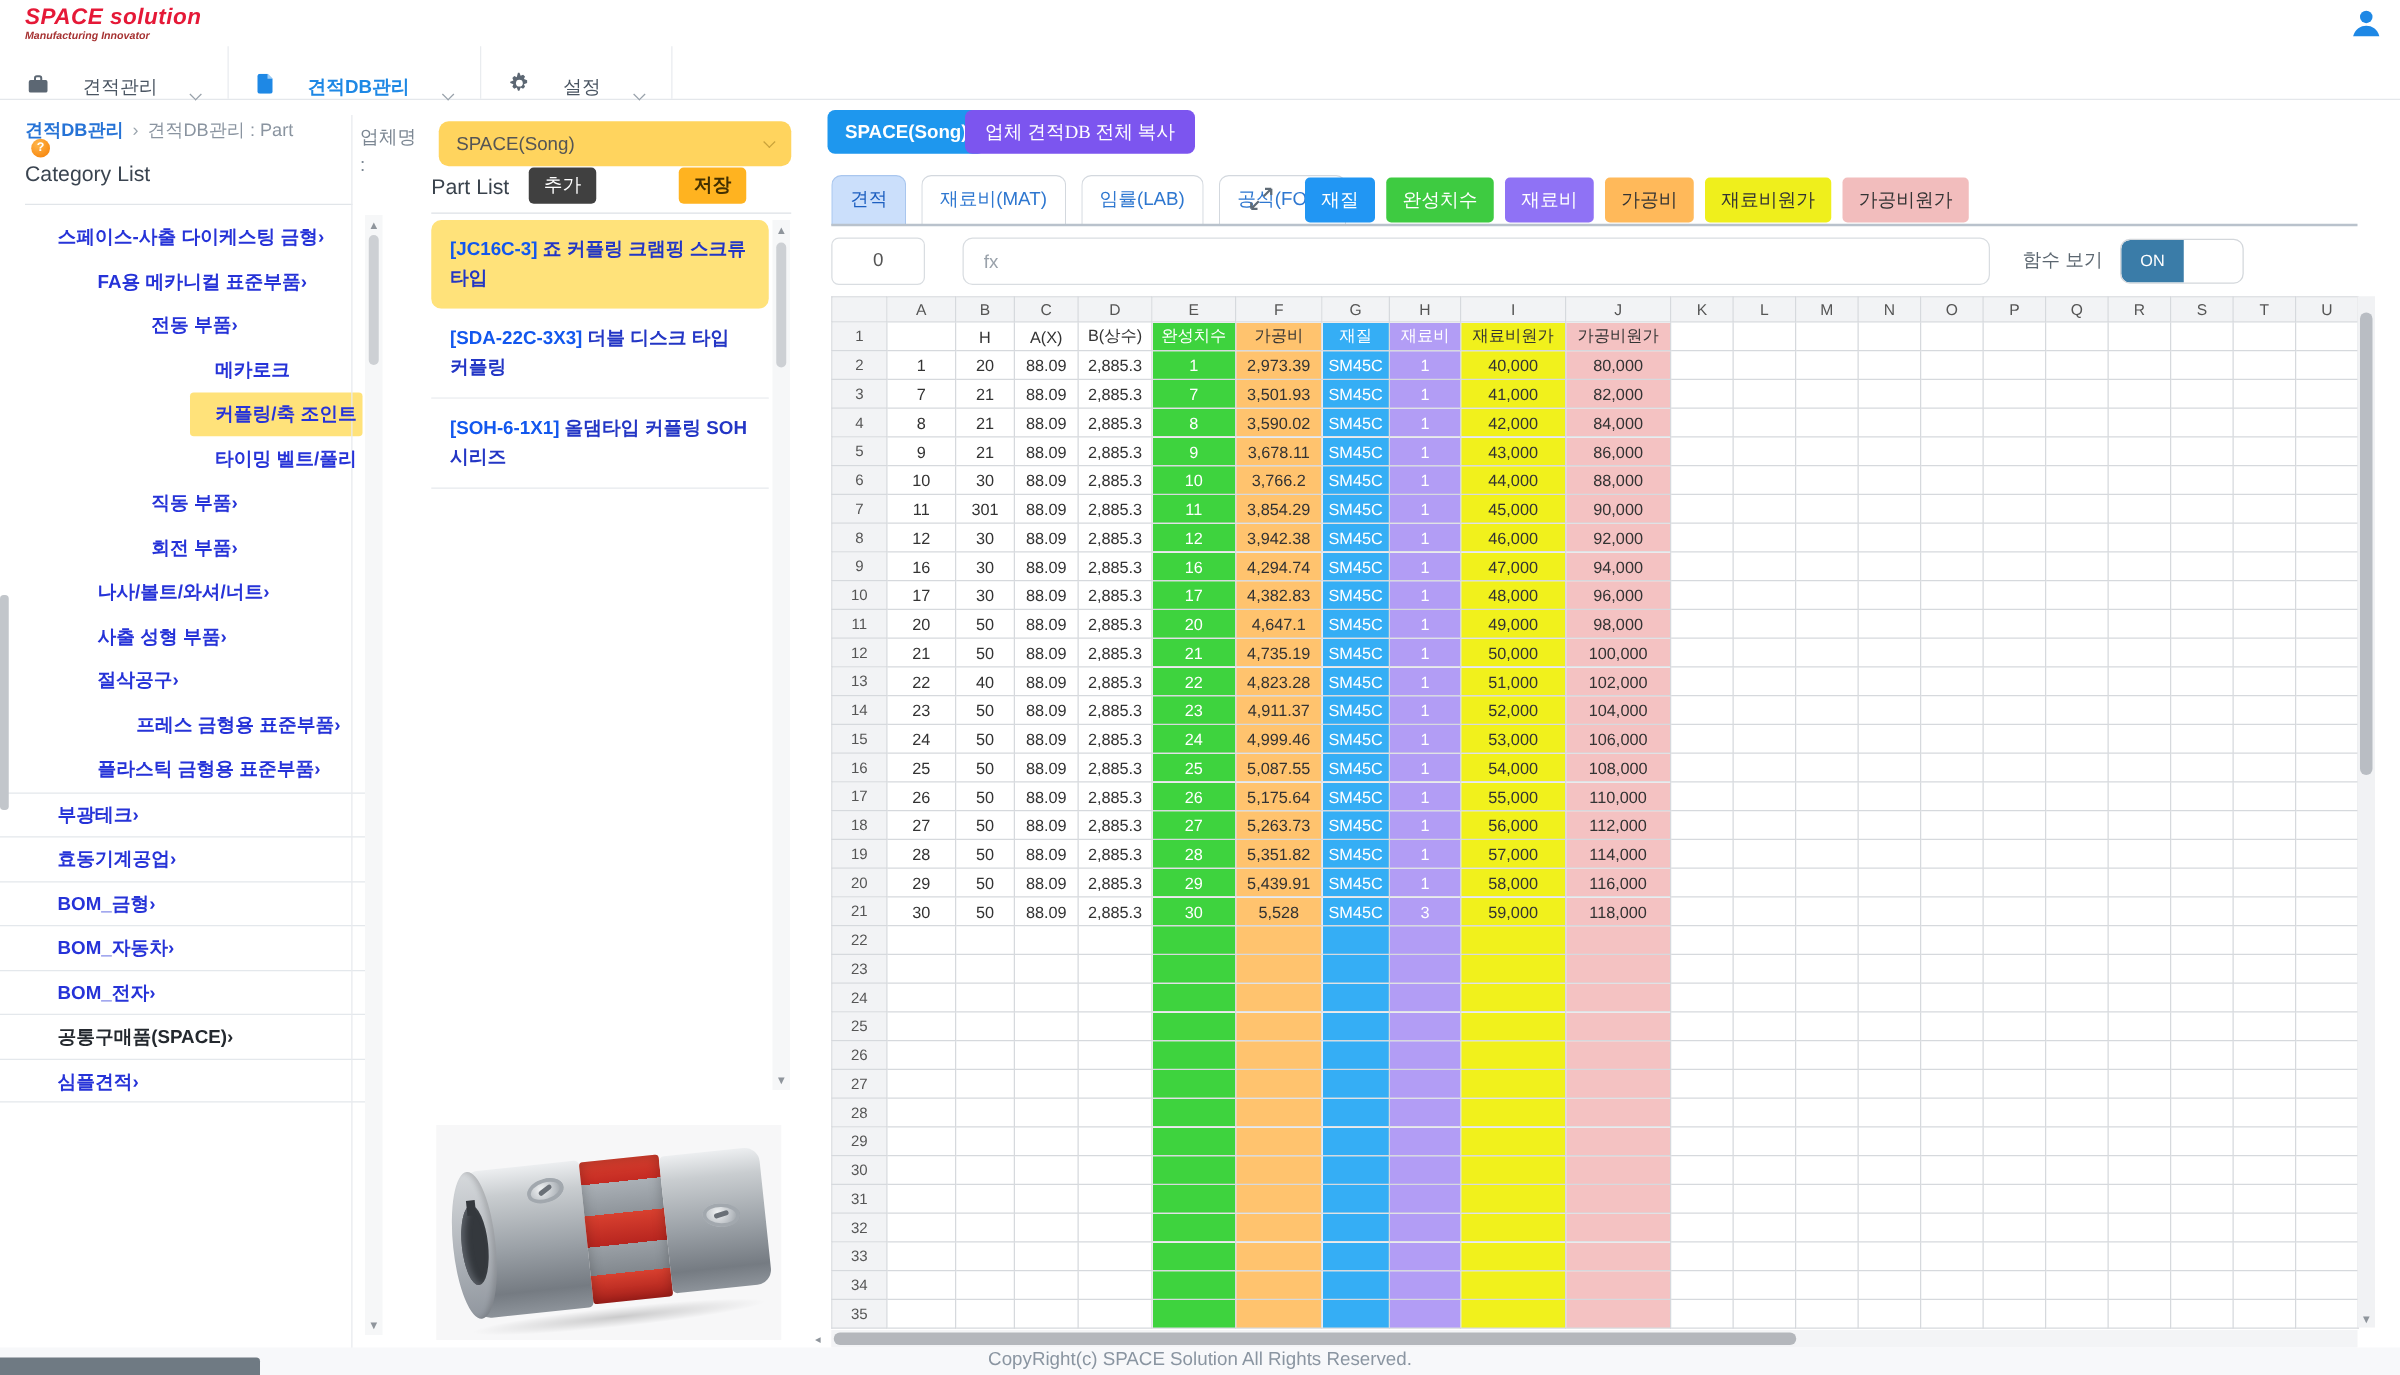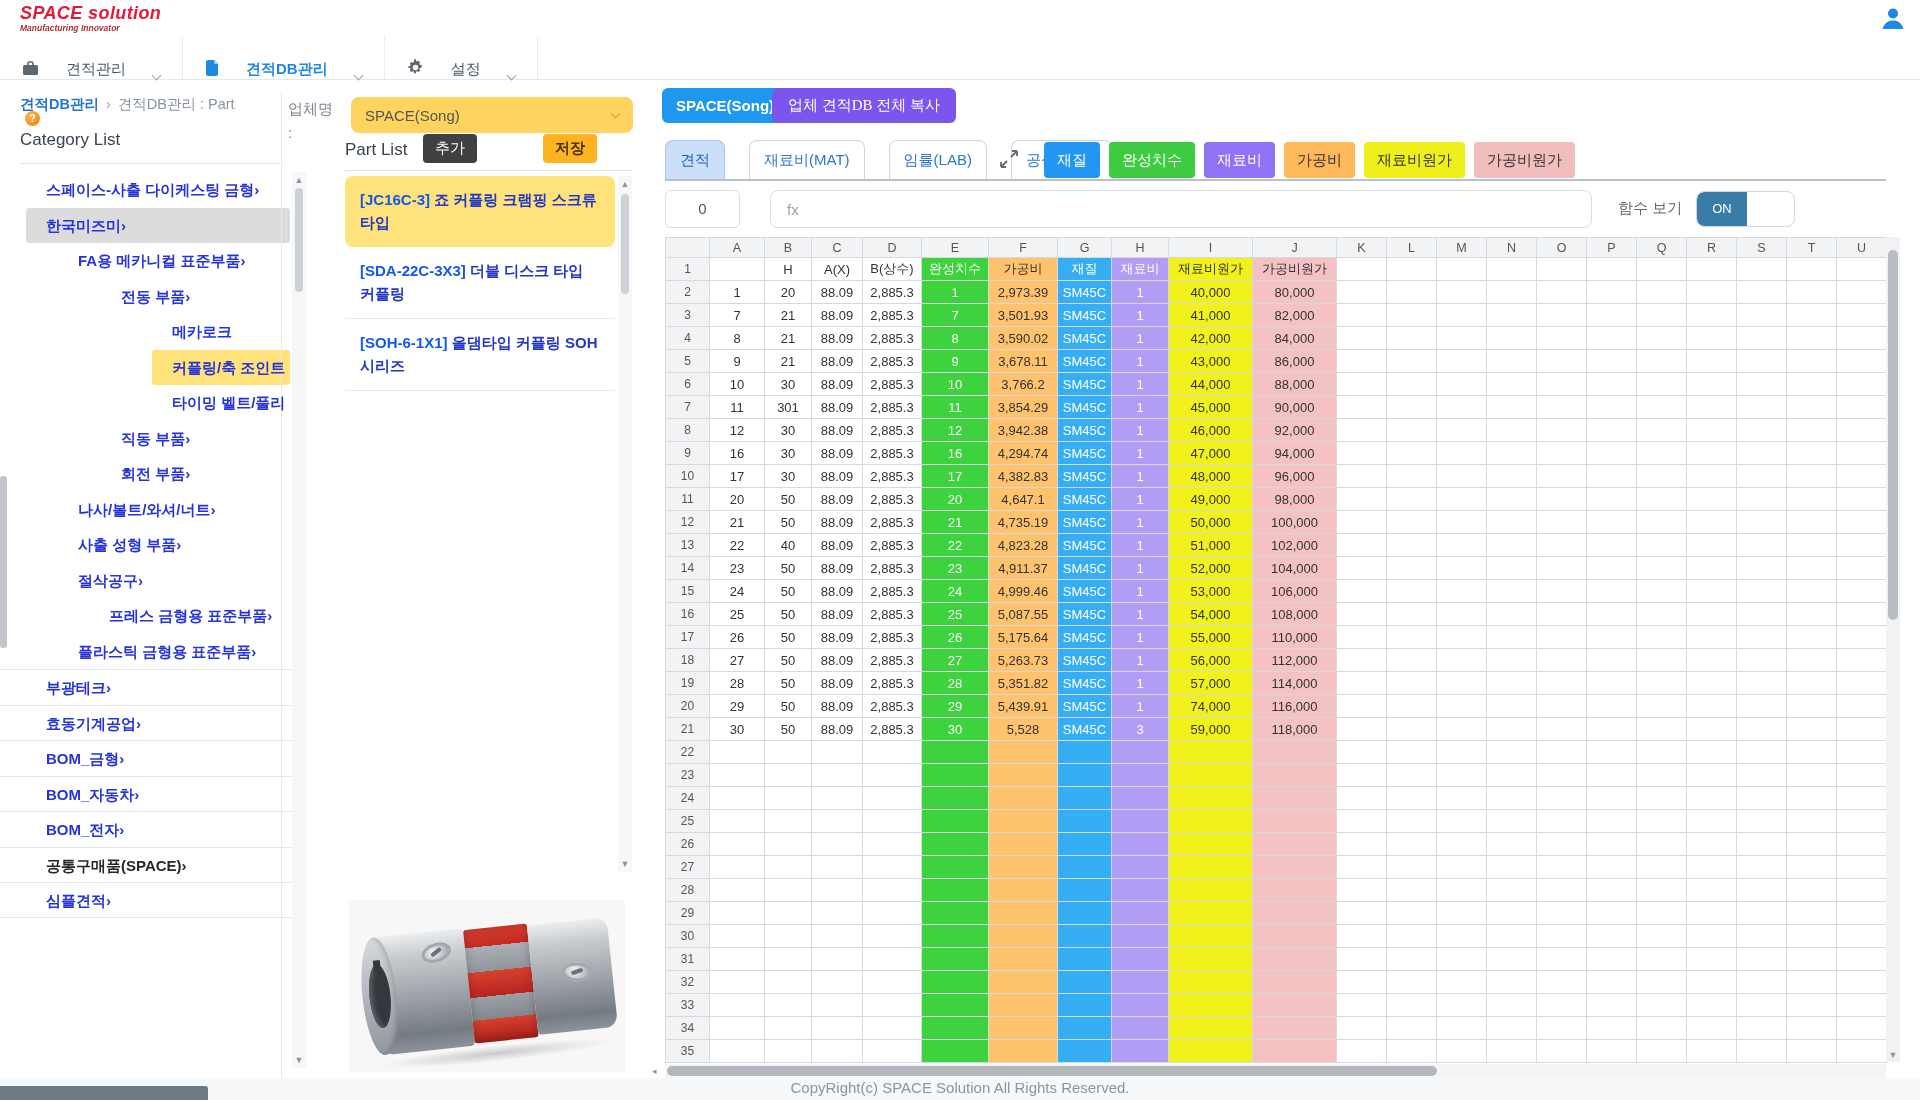--- a/index.html
+++ b/index.html
@@ -72,21 +72,21 @@
 .spider{position:absolute;left:108px;top:2px;width:64px;height:114px;border-radius:3px;background:linear-gradient(180deg,#d8402f 0%,#c42a22 16%,#aab0b6 16%,#8f959b 38%,#d8402f 38%,#b7251f 60%,#9aa0a6 60%,#82888e 80%,#d8402f 80%,#a81f1a 100%);box-shadow:inset 0 0 10px rgba(0,0,0,.25)}
 .screw{position:absolute;width:30px;height:19px;border-radius:50%;background:radial-gradient(circle at 40% 40%,#f0f2f3,#b9bec3 55%,#83898f);box-shadow:inset 0 0 0 3px #a2a8ae}
 .screw::after{content:'';position:absolute;left:9px;top:7px;width:12px;height:4px;border-radius:2px;background:#6a7077;transform:rotate(-20deg)}
 .screw.s1{left:48px;top:12px;transform:rotate(-12deg)}
 .screw.s2{left:30px;top:42px;transform:rotate(8deg)}
 
 
 #btn-company{position:absolute;left:662px;top:88px;height:35px;padding:0 14px;background:#1e97ee;color:#fff;border:none;border-radius:6px;font-size:15px;font-weight:bold;font-family:inherit}
 #btn-copy{position:absolute;left:772px;top:88px;height:35px;padding:0 16px;background:#7c55ef;color:#fff;border:none;border-radius:6px;font-size:15px;font-family:Liberation Serif, serif}
 #tabs-underline{position:absolute;left:665px;top:179px;width:1221px;height:2px;background:#b9c2cc}
-#tabs{position:absolute;left:665px;top:140px;height:40px;display:flex;gap:24px;align-items:flex-end}
+#tabs{position:absolute;left:665px;top:140px;height:40px;display:flex;gap:12px;align-items:flex-end}
 .tab{height:40px;line-height:38px;padding:0 14px;border:1px solid #d3d8de;border-bottom:none;border-radius:8px 8px 0 0;background:#fff;color:#2e77d0;font-size:15px}
 .tab.active{background:#cbdffb;border-color:#a9c6ee;color:#1d5fc0}
 #expand-icon{position:absolute;left:998px;top:148px;width:22px;height:22px}
 #legend{position:absolute;left:1044px;top:142px;height:36px;display:flex;gap:9px}
 .legend-btn{height:36px;padding:0 13px;border:none;border-radius:4px;font-size:15px;font-family:inherit}
 
 
 #cellref{position:absolute;left:665px;top:190px;width:75px;height:38px;border:1px solid #d9dde1;border-radius:6px;background:#fff;text-align:center;line-height:36px;font-size:15px;color:#555}
 #fxbar{position:absolute;left:770px;top:190px;width:822px;height:38px;border:1px solid #d9dde1;border-radius:8px;background:#fff;display:flex;align-items:center;padding:0 16px;font-size:15px;color:#9aa2ab}
 #fn-label{position:absolute;left:1618px;top:199px;font-size:15px;color:#5b6670}
@@ -161,21 +161,20 @@
   </div>
 
 <div id="breadcrumb" data-interactable="false">
   <span class="p" data-interactable="true">견적DB관리</span><span class="sep" data-interactable="false">›</span><span class="c" data-interactable="false">견적DB관리 : Part</span>
 </div>
 <div id="help-icon" data-interactable="true">?</div>
 <div id="cat-title" data-interactable="false">Category List</div>
 <div id="cat-hr" data-interactable="false"></div>
 <div id="cat-list" data-interactable="false">
     <div class="cat-item" data-interactable="true" style="padding-left: 46px;"><span class="lbl" data-interactable="false">스페이스-사출 다이케스팅 금형›</span></div>
-    <div class="cat-item" data-interactable="true" style="padding-left: 46px;"><div class="hl gray" data-interactable="false" style="left: 26px; width: 264px;"></div><span class="lbl" data-interactable="false">한국미즈미›</span></div>
     <div class="cat-item" data-interactable="true" style="padding-left: 78px;"><span class="lbl" data-interactable="false">FA용 메카니컬 표준부품›</span></div>
     <div class="cat-item" data-interactable="true" style="padding-left: 121px;"><span class="lbl" data-interactable="false">전동 부품›</span></div>
     <div class="cat-item" data-interactable="true" style="padding-left: 172px;"><span class="lbl" data-interactable="false">메카로크</span></div>
     <div class="cat-item" data-interactable="true" style="padding-left: 172px;"><div class="hl yellow" data-interactable="false" style="left: 152px; width: 138px;"></div><span class="lbl" data-interactable="false">커플링/축 조인트</span></div>
     <div class="cat-item" data-interactable="true" style="padding-left: 172px;"><span class="lbl" data-interactable="false">타이밍 벨트/풀리</span></div>
     <div class="cat-item" data-interactable="true" style="padding-left: 121px;"><span class="lbl" data-interactable="false">직동 부품›</span></div>
     <div class="cat-item" data-interactable="true" style="padding-left: 121px;"><span class="lbl" data-interactable="false">회전 부품›</span></div>
     <div class="cat-item" data-interactable="true" style="padding-left: 78px;"><span class="lbl" data-interactable="false">나사/볼트/와셔/너트›</span></div>
     <div class="cat-item" data-interactable="true" style="padding-left: 78px;"><span class="lbl" data-interactable="false">사출 성형 부품›</span></div>
     <div class="cat-item" data-interactable="true" style="padding-left: 78px;"><span class="lbl" data-interactable="false">절삭공구›</span></div>
@@ -781,21 +780,21 @@
         <tr>
           <th data-interactable="true">20</th>
           <td data-interactable="true">29</td>
           <td data-interactable="true">50</td>
           <td data-interactable="true">88.09</td>
           <td data-interactable="true">2,885.3</td>
           <td class="c-green" data-interactable="true">29</td>
           <td class="c-orange" data-interactable="true">5,439.91</td>
           <td class="c-blue" data-interactable="true">SM45C</td>
           <td class="c-purple" data-interactable="true">1</td>
-          <td class="c-yellow" data-interactable="true">74,000</td>
+          <td class="c-yellow" data-interactable="true">58,000</td>
           <td class="c-pink" data-interactable="true">116,000</td>
           <td data-interactable="true"></td>
           <td data-interactable="true"></td>
           <td data-interactable="true"></td>
           <td data-interactable="true"></td>
           <td data-interactable="true"></td>
           <td data-interactable="true"></td>
           <td data-interactable="true"></td>
           <td data-interactable="true"></td>
           <td data-interactable="true"></td>

